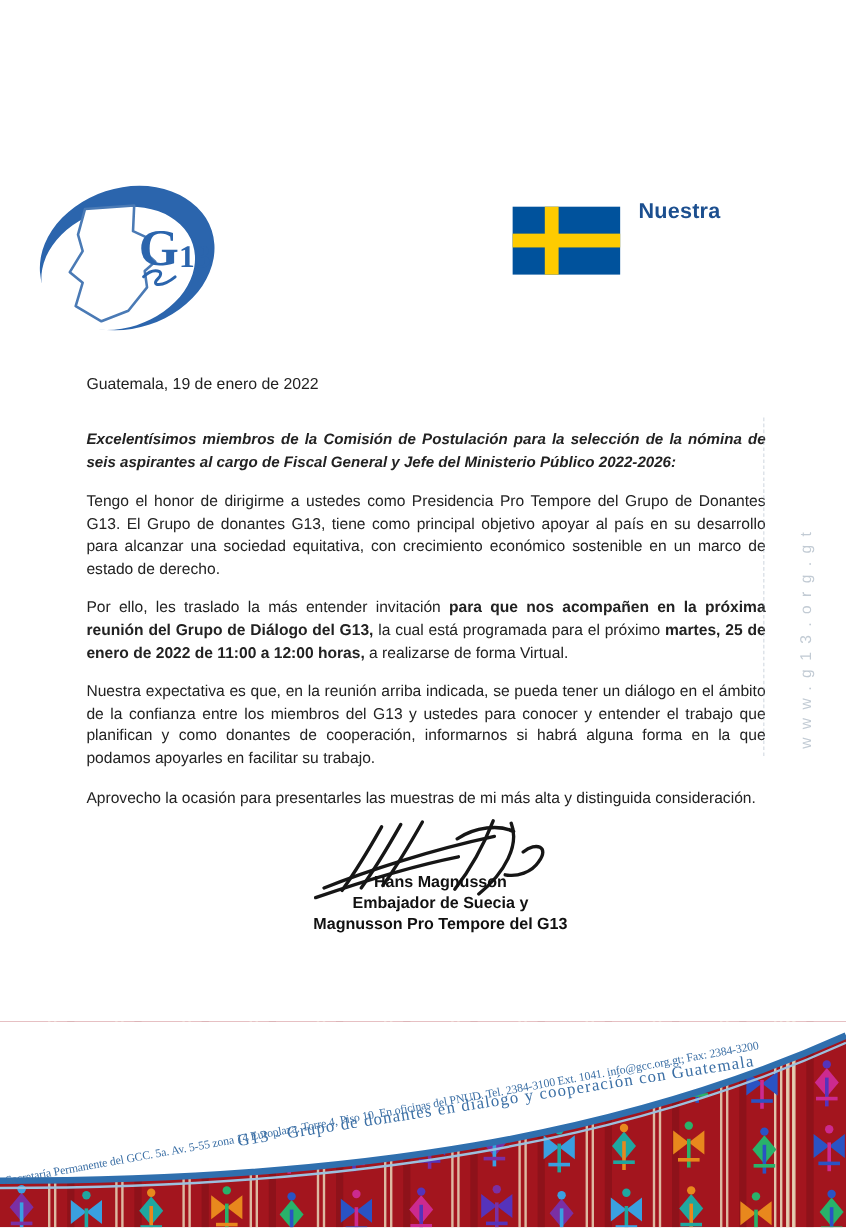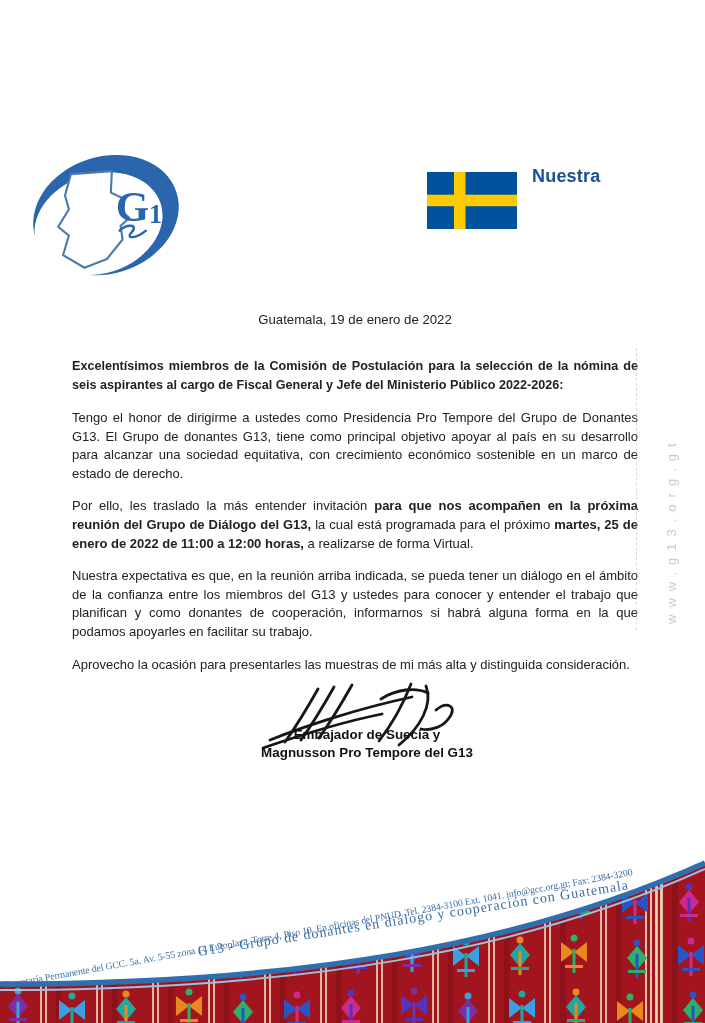--- a/index.html
+++ b/index.html
@@ -8,22 +8,22 @@
 
   
   .g13-logo{position:absolute;left:26px;top:144px;width:158px;height:148px;}
   .flag{position:absolute;left:427px;top:172px;width:90px;height:57px;}
   .wordmark{position:absolute;left:532px;top:167px;color:#1c4f8f;line-height:1;}
   .wordmark .w1{font-size:18px;font-weight:bold;letter-spacing:.2px;}
   .wordmark .w2{font-size:30px;font-weight:bold;margin-top:3px;letter-spacing:-.3px;}
 
   
   .content{position:absolute;left:72px;top:312px;width:566px;}
-  .date{text-align:center;font-size:13.2px;margin:0;}
-  .salutation{font-weight:bold;font-size:12.6px;line-height:19px;text-align:justify;margin:30px 0 0 0;}
+  .date{text-align:left;font-size:13.2px;margin:0;}
+  .salutation{font-weight:bold;font-size:12.6px;line-height:19px;text-align:justify;margin:30px 0 0 0;font-style:italic;}
   .para{font-size:13px;line-height:18.6px;text-align:justify;margin:14px 0 0 0;}
   .para a.email-link{color:#2f49c4;text-decoration:underline;cursor:pointer;}
 
   
   .sig-block{width:340px;margin:6px auto 0;transform:translateX(12px);text-align:center;
              font-weight:bold;font-size:13.4px;line-height:17.5px;color:#111;}
   .sig-block svg{display:block;margin:0 auto -24px;}
 
   
   .site-vertical{position:absolute;right:26px;top:368px;height:256px;
@@ -85,20 +85,21 @@
           <path d="M3,68 C32,58 82,42 122,34"></path>
           <path d="M58,9 C45,32 35,48 25,62"></path>
           <path d="M74,7 C61,30 51,46 41,60"></path>
           <path d="M92,5 C79,28 69,44 59,58"></path>
           <path d="M121,19 C136,9 156,7 168,13"></path>
           <path d="M151,4 C142,27 133,43 119,61"></path>
           <path d="M166,6 C173,24 161,47 139,65"></path>
           <path d="M176,30 C187,21 198,26 189,38 C183,47 171,51 161,49"></path>
         </g>
       </svg>
+      <div>Hans Magnusson</div>
       <div>Embajador de Suecia y</div>
       <div>Magnusson Pro Tempore del G13</div>
     </div>
   </div>
 
   <div class="crease"></div>
   <div class="site-vertical">www.g13.org.gt</div>
 
   <div class="footer-art">
     <svg width="705" height="172" viewBox="0 0 705 172">

